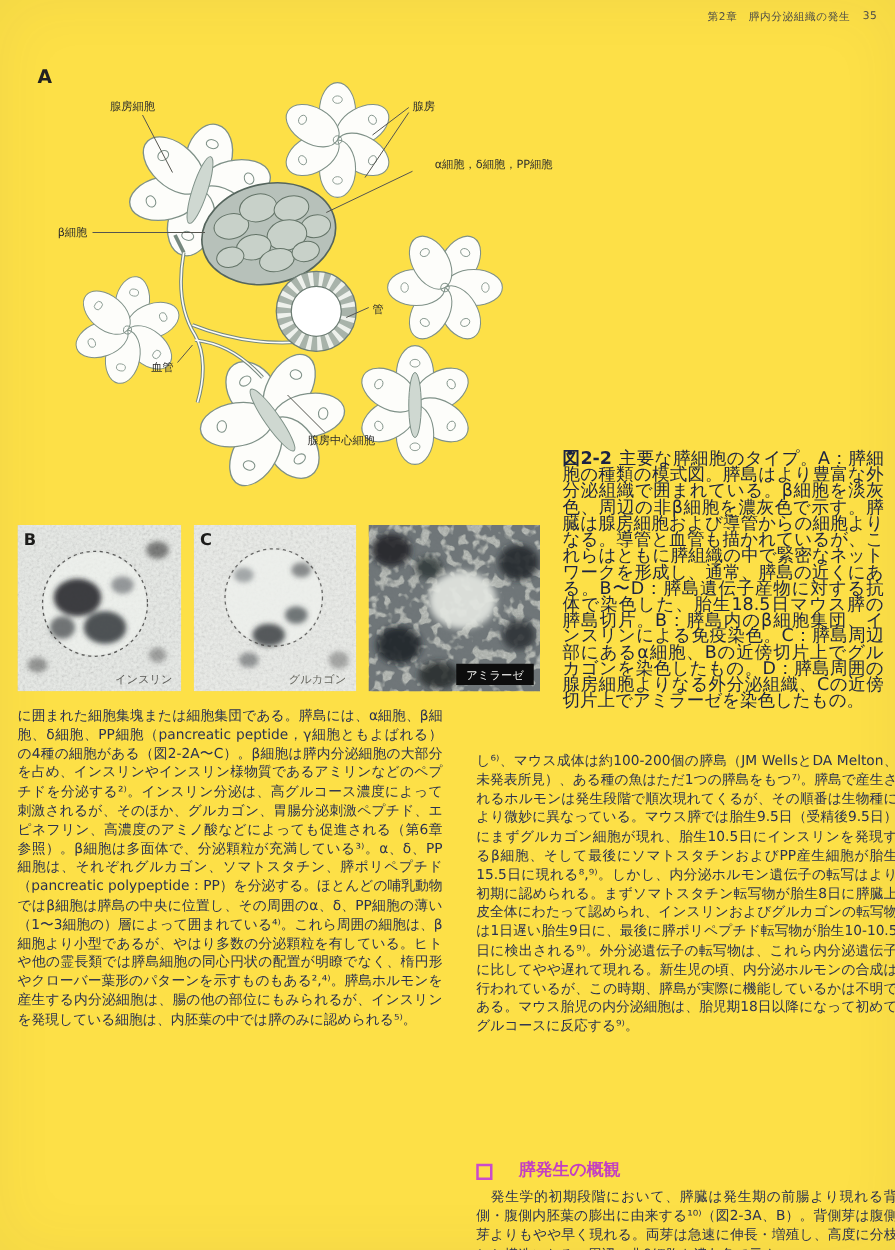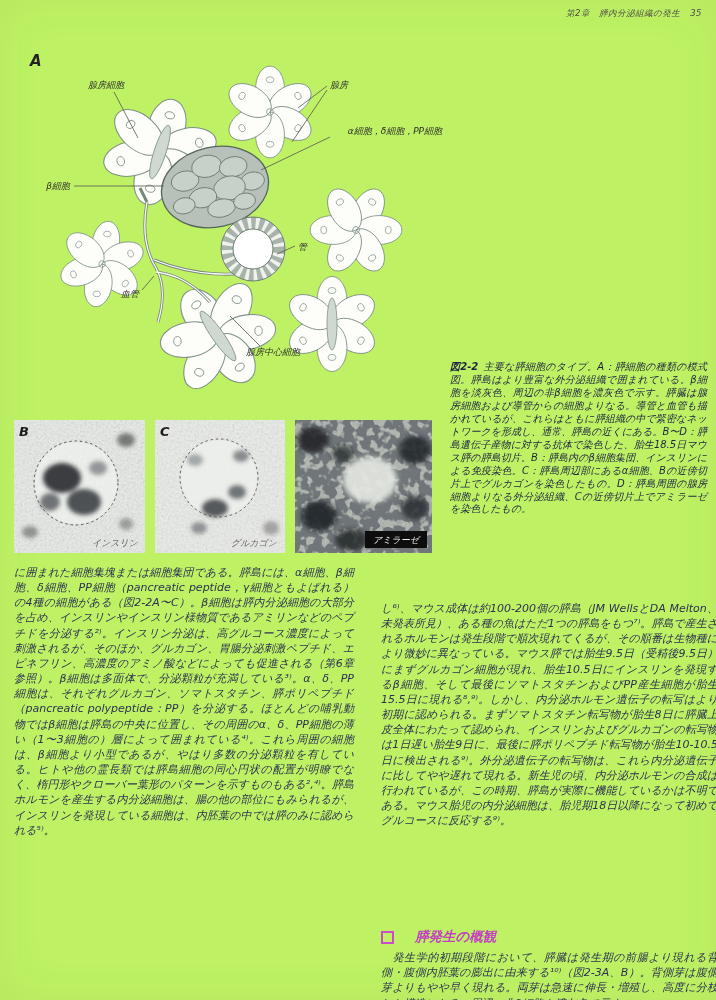--- a/index.html
+++ b/index.html
@@ -1,32 +1,31 @@
 <!DOCTYPE html>
 <html><head>
 <meta charset="utf-8">
 <style>
   html,body{margin:0;padding:0;background:#e9e8e4;}
   .page{
     position:relative;width:716px;height:1000px;margin:0 auto;
-    background:#bef264;overflow:hidden;
+    background:#fde047;overflow:hidden;
     font-family:"DejaVu Sans",sans-serif;
     box-shadow:inset 0 0 50px rgba(60,60,50,.06);
-    font-style:italic;
   }
   .running-head{
     position:absolute;top:8px;right:14px;
     font-size:8.5px;color:#4a4a48;letter-spacing:.5px;display:flex;gap:10px;
   }
   .panelA{position:absolute;left:14px;top:40px;}
   .micro{position:absolute;top:420px;}
   .micro.b{left:14px}.micro.c{left:155px}.micro.d{left:295px}
   .caption{
     position:absolute;left:450px;top:361px;width:257px;
-    font-size:10px;line-height:12.95px;color:#1b2342;
+    font-size:14px;line-height:12.95px;color:#1b2342;
     text-align:justify;
   }
   .caption b{margin-right:5px;}
   .body-col{
     position:absolute;top:565px;font-size:11px;line-height:15.15px;
     color:#2a3151;text-align:justify;
   }
   .body-col p{margin:0;}
   .left-col{left:14px;width:340px;}
   .right-col{left:381px;width:337px;margin-top:36px;}

